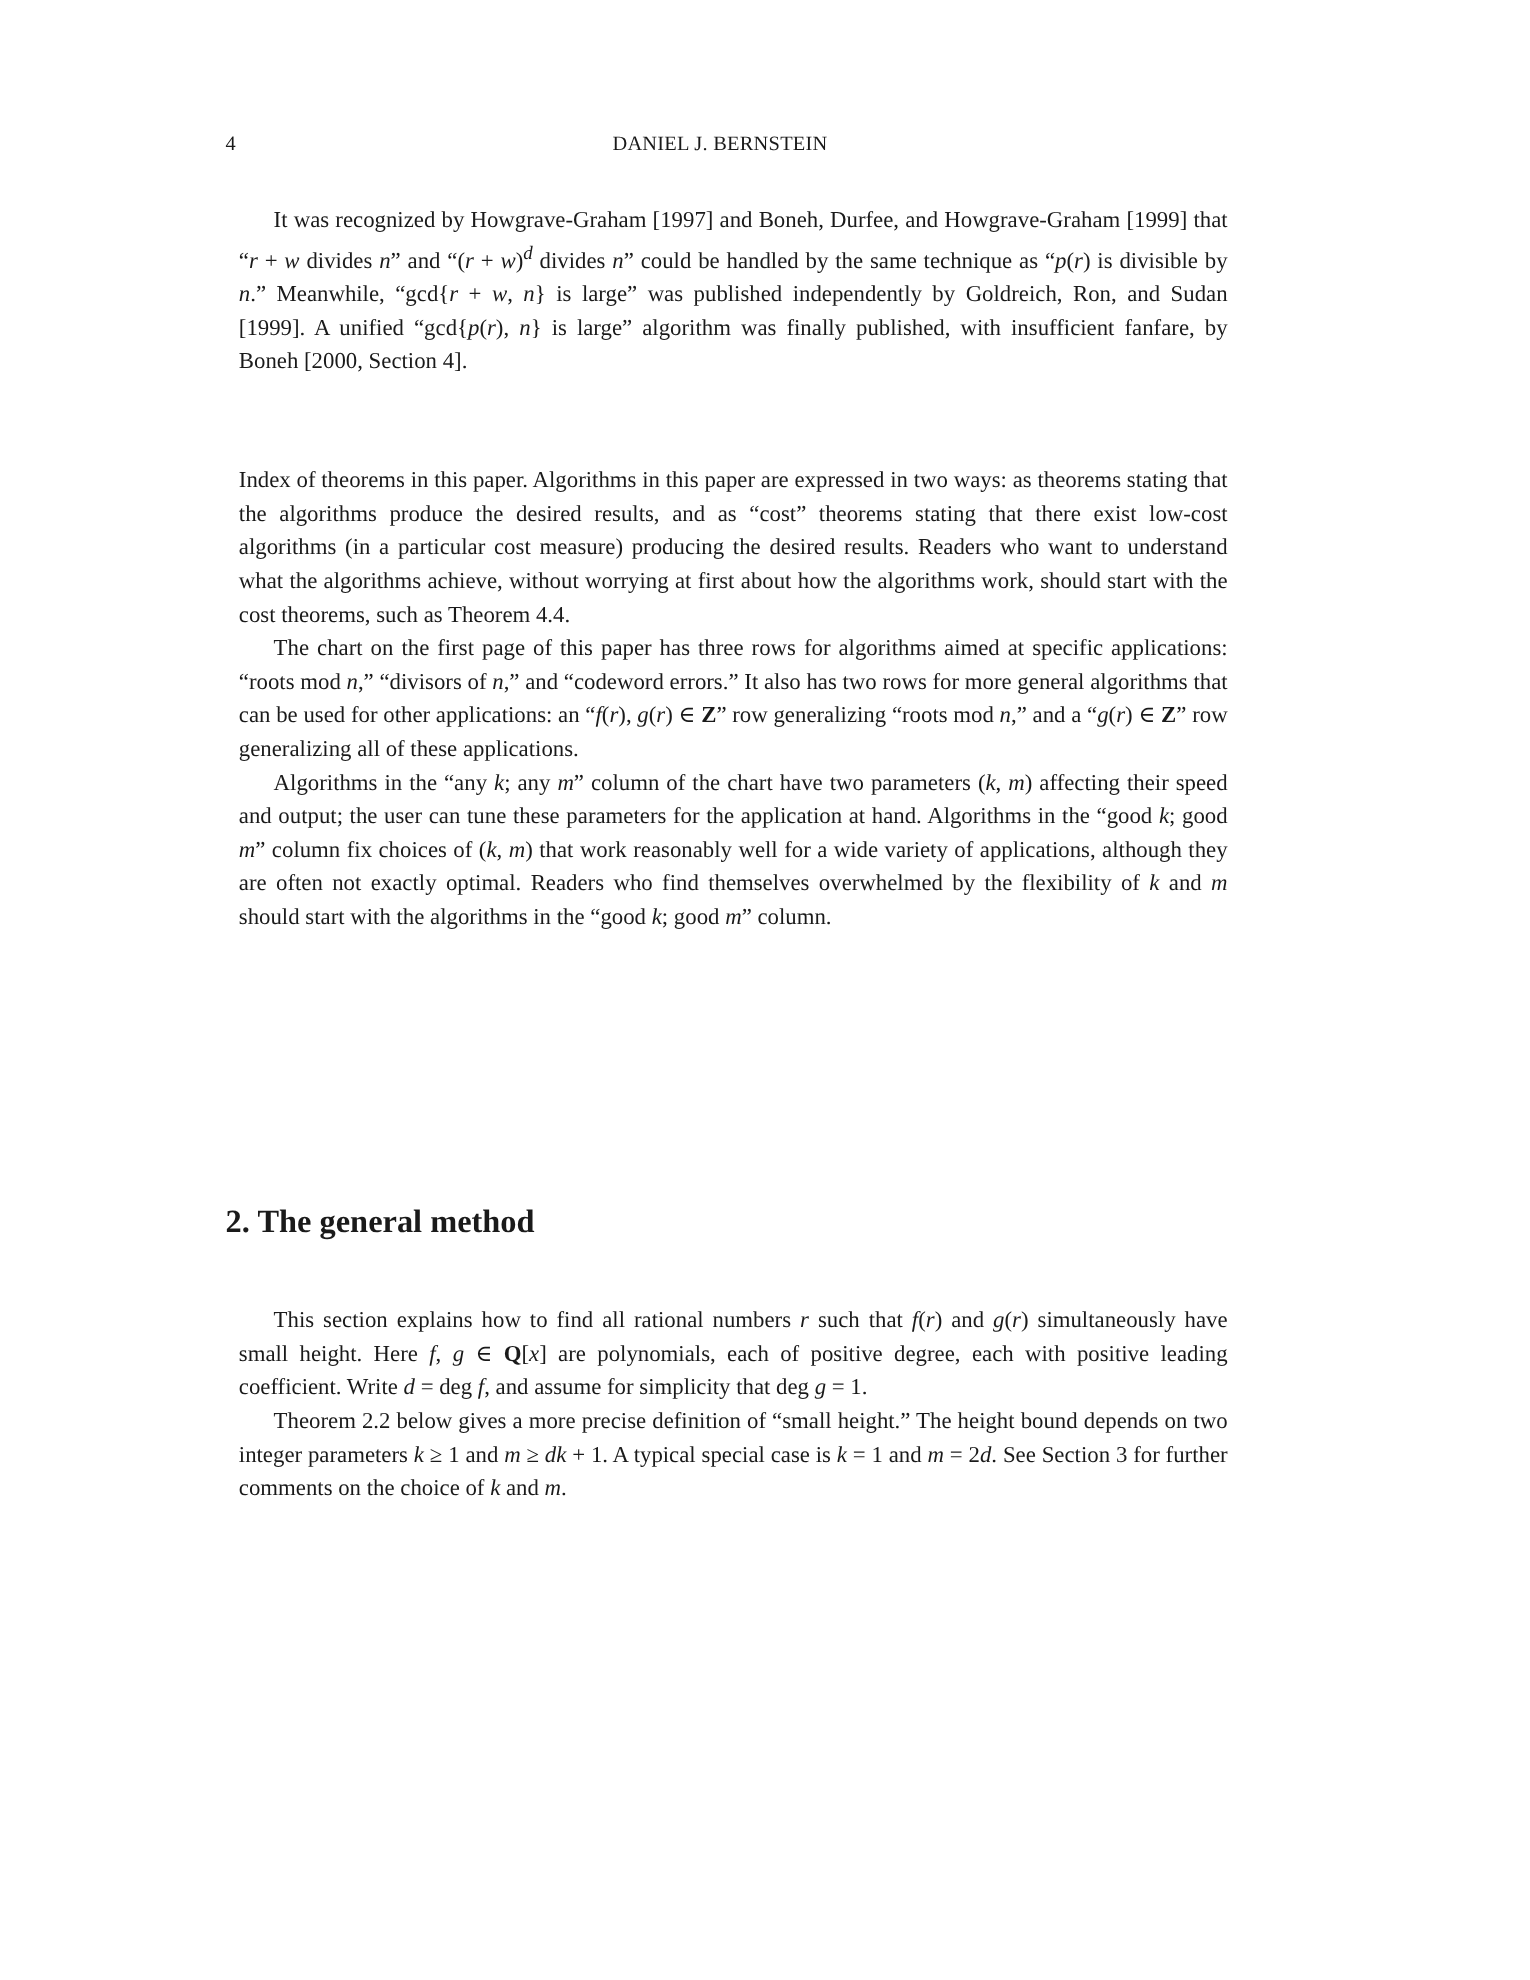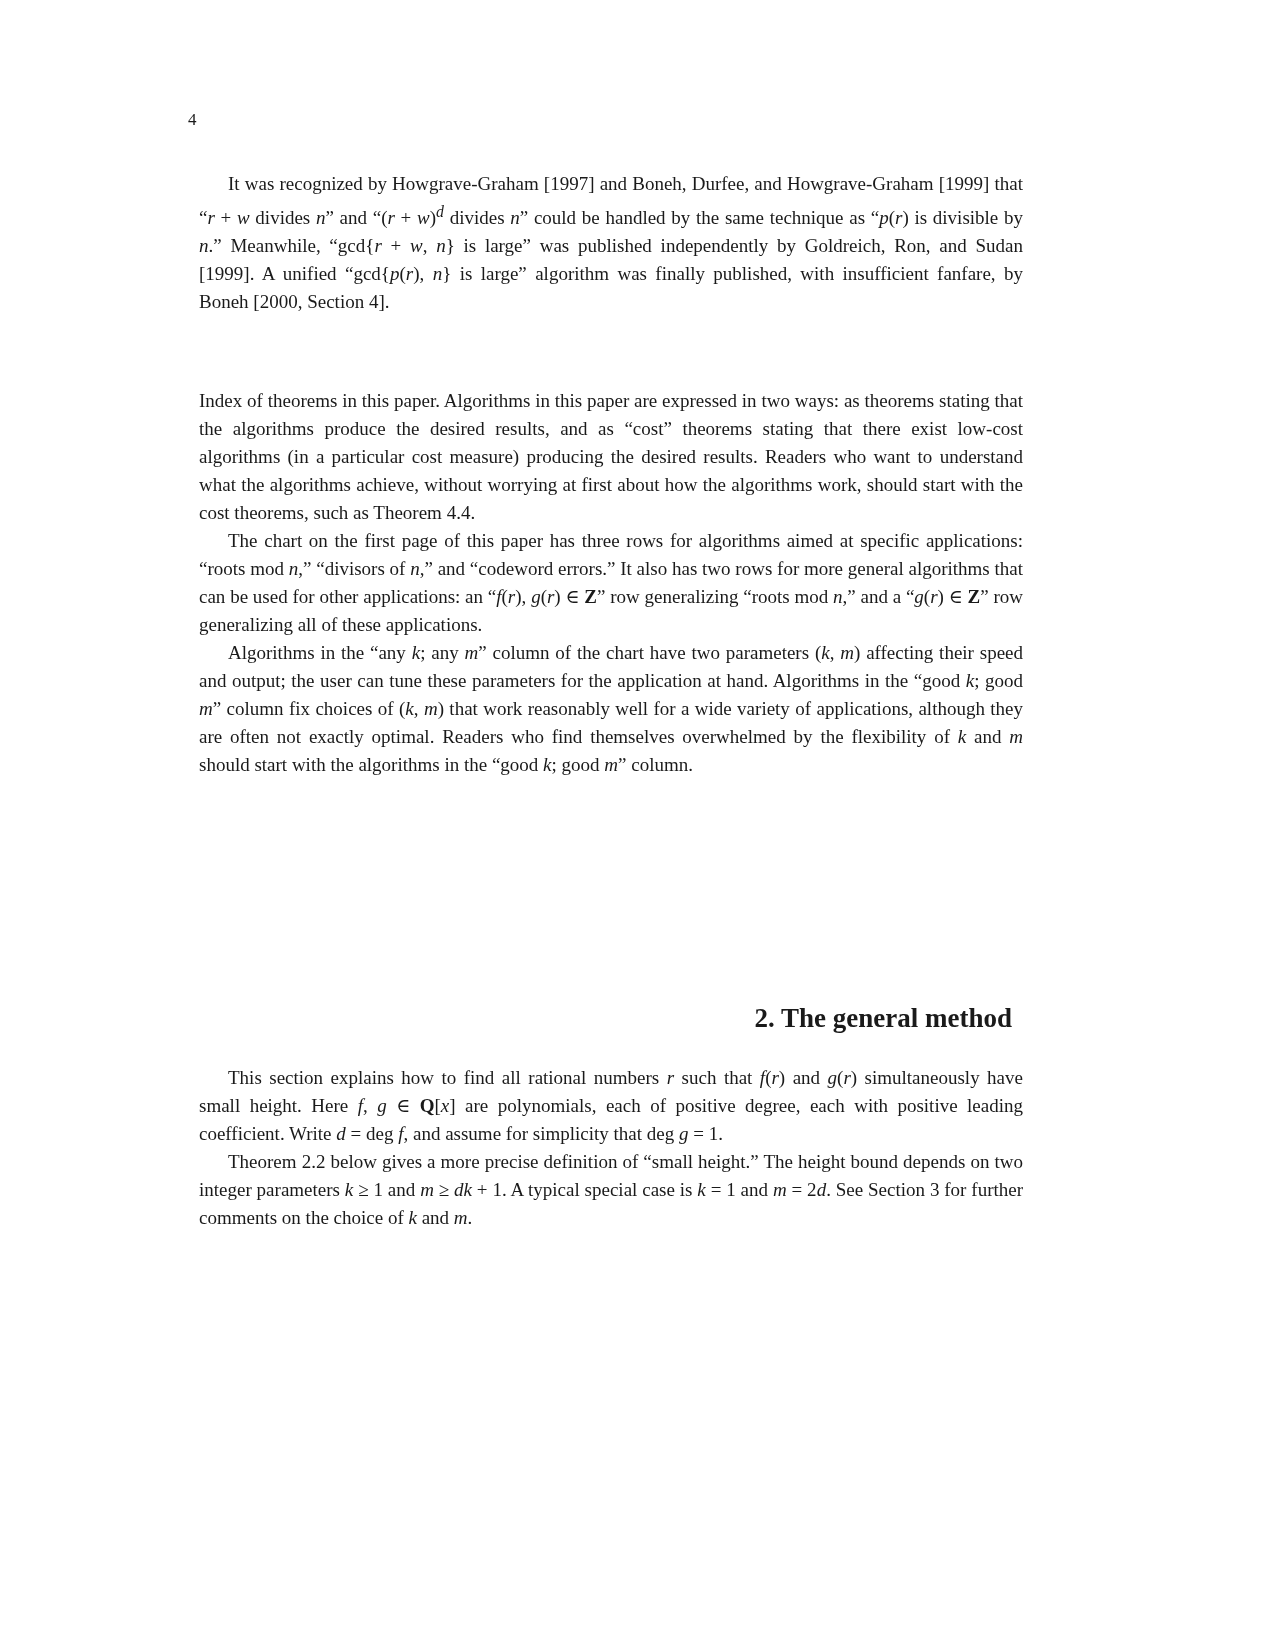--- a/index.html
+++ b/index.html
@@ -9,37 +9,38 @@
                   font-size: 17px; }
   .page-number { position: absolute; left: 0; top: 0; }
   .running-title { position: absolute; left: 0; right: 0; top: 0; text-align: center; letter-spacing: 0.2px; }
   .para { position: absolute; left: 188px; width: 824px; font-size: 19px; line-height: 28px;
           text-align: justify; margin: 11px; }
   .para p { margin: 0; text-indent: 29px; }
   .para p.noindent { text-indent: 0; }
   .bold { font-weight: normal; }
   i { font-style: italic; }
   .section-heading { position: absolute; left: 188px; width: 824px; top: 1003px;
-                     text-align: right; font-size: 27px; font-weight: bold; margin: 0; }
+                     text-align: left; font-size: 27px; font-weight: bold; margin: 0; }
 </style>
 </head>
 <body>
 
 <div class="running-head">
   <span class="page-number">4</span>
+  <span class="running-title">DANIEL J. BERNSTEIN</span>
 </div>
 
 <div class="para" style="top:159px;">
   <p>It was recognized by Howgrave-Graham [1997] and Boneh, Durfee, and Howgrave-Graham [1999] that “<i>r</i> + <i>w</i> divides <i>n</i>” and “(<i>r</i> + <i>w</i>)<sup><i>d</i></sup> divides <i>n</i>” could be handled by the same technique as “<i>p</i>(<i>r</i>) is divisible by <i>n</i>.” Meanwhile, “gcd{<i>r</i> + <i>w</i>, <i>n</i>} is large” was published independently by Goldreich, Ron, and Sudan [1999]. A unified “gcd{<i>p</i>(<i>r</i>), <i>n</i>} is large” algorithm was finally published, with insufficient fanfare, by Boneh [2000, Section 4].</p>
 </div>
 
 <div class="para" style="top:376px;">
   <p class="noindent"><span class="bold">Index of theorems in this paper.</span> Algorithms in this paper are expressed in two ways: as theorems stating that the algorithms produce the desired results, and as “cost” theorems stating that there exist low-cost algorithms (in a particular cost measure) producing the desired results. Readers who want to understand what the algorithms achieve, without worrying at first about how the algorithms work, should start with the cost theorems, such as Theorem 4.4.</p>
   <p>The chart on the first page of this paper has three rows for algorithms aimed at specific applications: “roots mod <i>n</i>,” “divisors of <i>n</i>,” and “codeword errors.” It also has two rows for more general algorithms that can be used for other applications: an “<i>f</i>(<i>r</i>), <i>g</i>(<i>r</i>) ∈ <b>Z</b>” row generalizing “roots mod <i>n</i>,” and a “<i>g</i>(<i>r</i>) ∈ <b>Z</b>” row generalizing all of these applications.</p>
   <p>Algorithms in the “any <i>k</i>; any <i>m</i>” column of the chart have two parameters (<i>k</i>, <i>m</i>) affecting their speed and output; the user can tune these parameters for the application at hand. Algorithms in the “good <i>k</i>; good <i>m</i>” column fix choices of (<i>k</i>, <i>m</i>) that work reasonably well for a wide variety of applications, although they are often not exactly optimal. Readers who find themselves overwhelmed by the flexibility of <i>k</i> and <i>m</i> should start with the algorithms in the “good <i>k</i>; good <i>m</i>” column.</p>
 </div>
 
 <h2 class="section-heading">2. The general method</h2>
 
-<div class="para" style="top:1053px;">
+<div class="para" style="top:1076px;">
   <p>This section explains how to find all rational numbers <i>r</i> such that <i>f</i>(<i>r</i>) and <i>g</i>(<i>r</i>) simultaneously have small height. Here <i>f</i>, <i>g</i> ∈ <b>Q</b>[<i>x</i>] are polynomials, each of positive degree, each with positive leading coefficient. Write <i>d</i> = deg <i>f</i>, and assume for simplicity that deg <i>g</i> = 1.</p>
   <p>Theorem 2.2 below gives a more precise definition of “small height.” The height bound depends on two integer parameters <i>k</i> ≥ 1 and <i>m</i> ≥ <i>dk</i> + 1. A typical special case is <i>k</i> = 1 and <i>m</i> = 2<i>d</i>. See Section 3 for further comments on the choice of <i>k</i> and <i>m</i>.</p>
 </div>
 
 </body></html>

